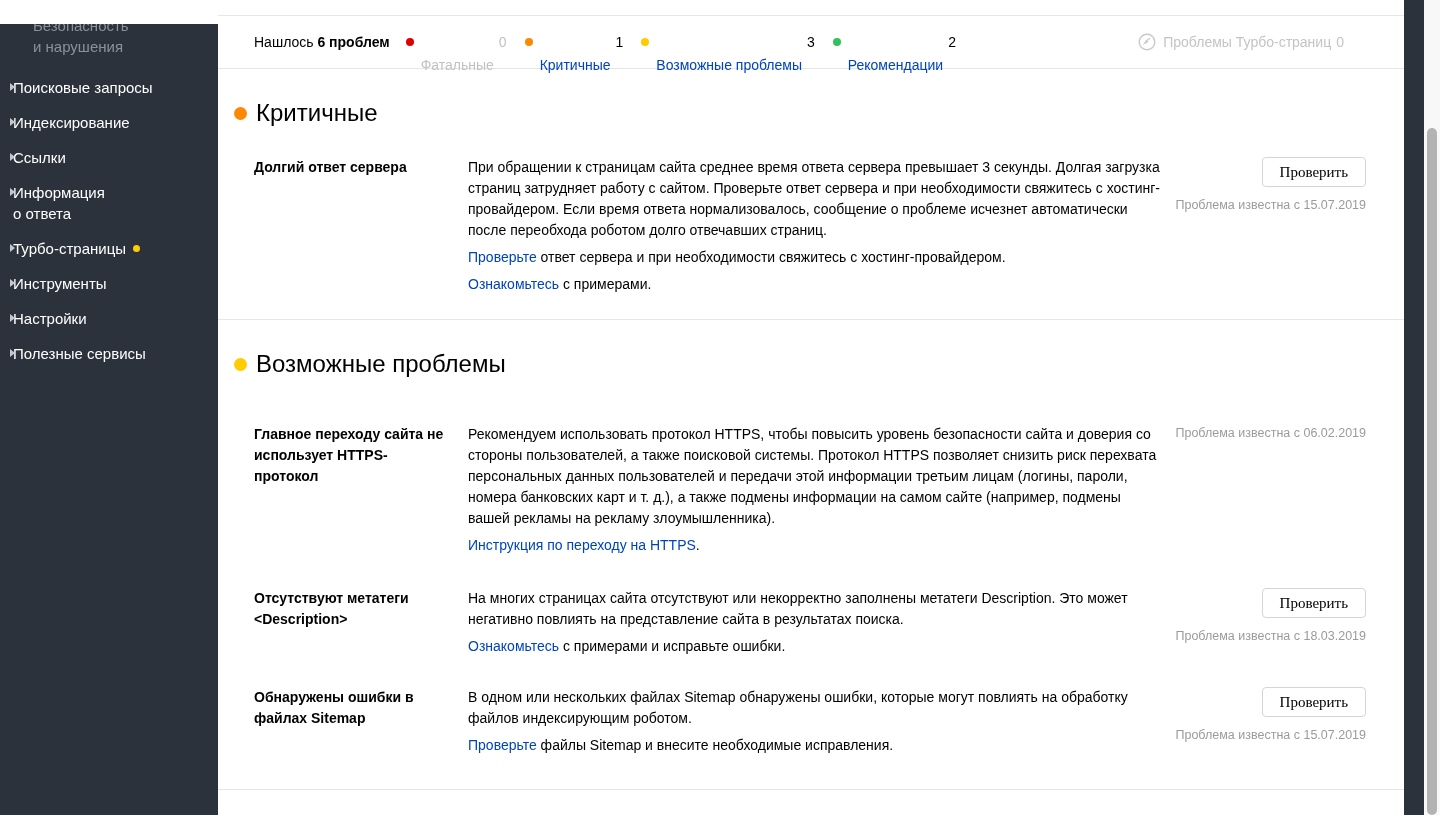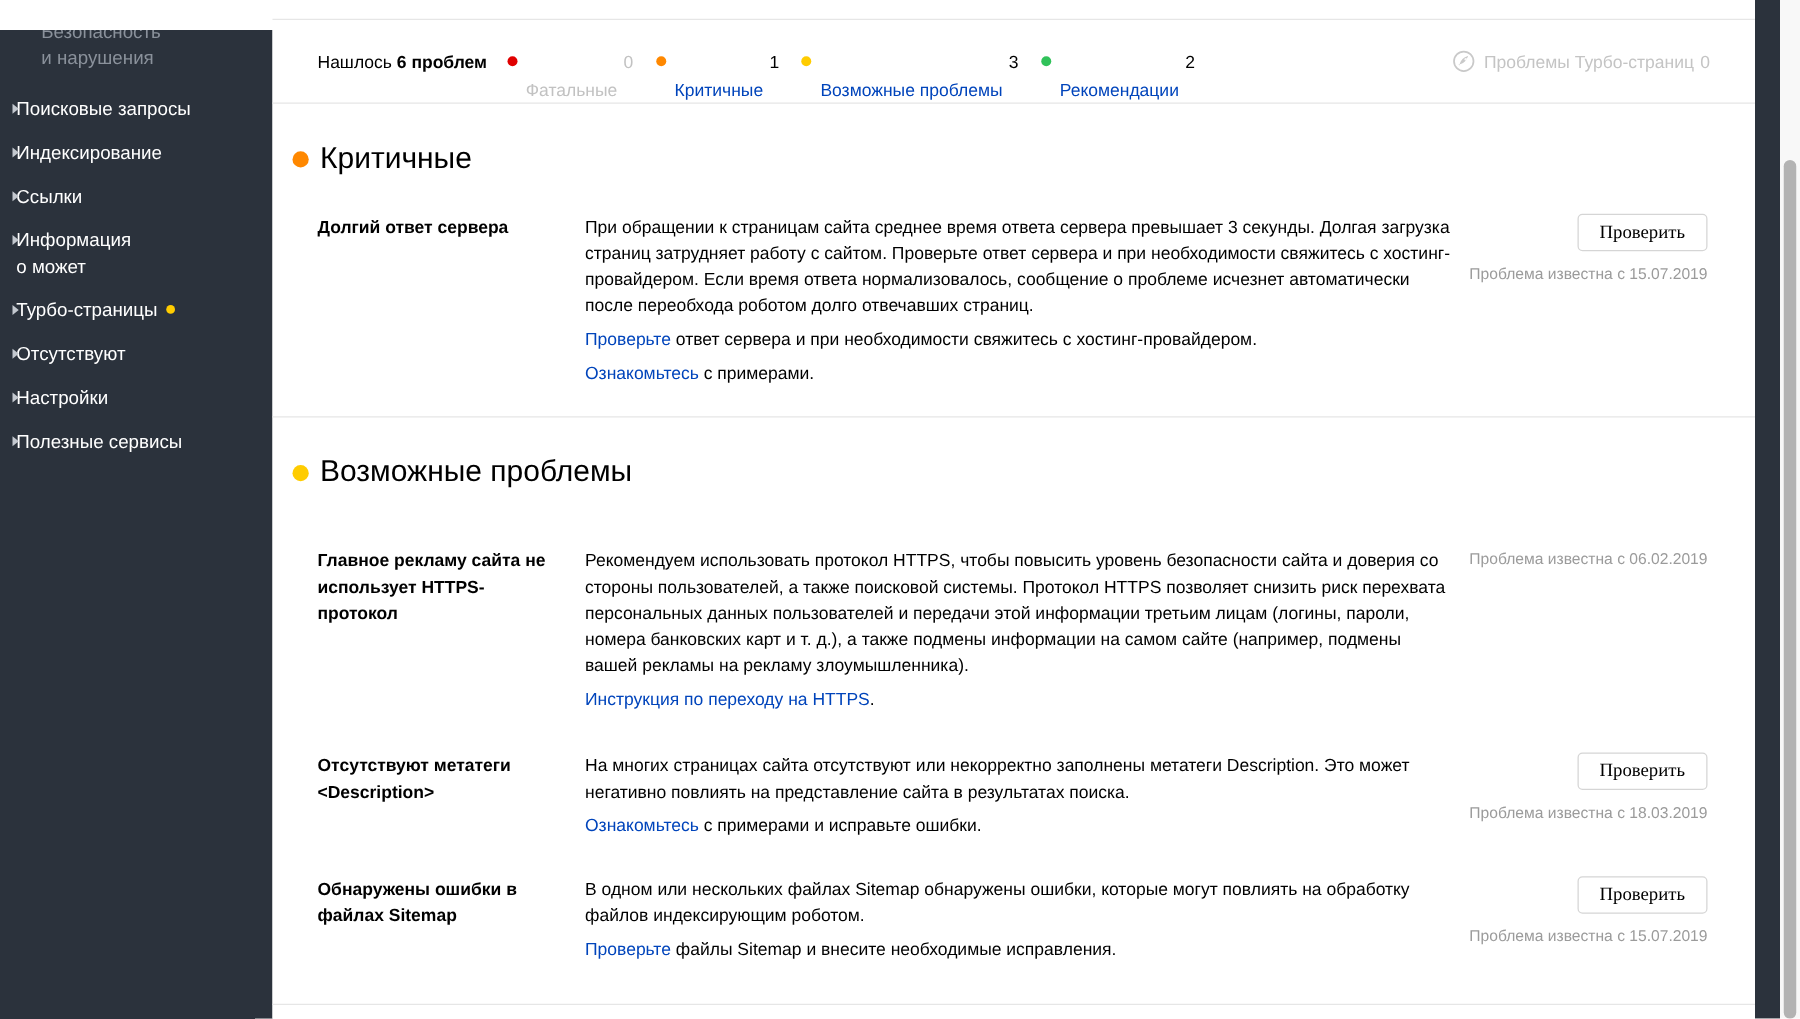--- a/index.html
+++ b/index.html
@@ -11,22 +11,22 @@
   .sec-item { margin:-9px 0 0 33px; line-height:21px; font-size:15px; color:#8a919b; cursor:pointer; }
   .nav { margin-top:20px; }
   .nav-item { position:relative; padding-left:13px; margin-bottom:14px; font-size:15px; line-height:21px; color:#fff; cursor:pointer; }
   .tri { position:absolute; left:10px; top:6px; width:0; height:0;
          border-top:4px solid transparent; border-bottom:4px solid transparent; border-left:5px solid #c3c8cf; }
   .turbo-dot { display:inline-block; width:7px; height:7px; border-radius:50%; background:#ffcc00; margin-left:7px; vertical-align:2px; }
 
   
   .main { position:absolute; left:218px; top:0; width:1186px; height:100%; background:#fff; }
   .top-strip { height:15px; }
-  .summary { height:68px; border-top:1px solid #e6e6e6; border-bottom:1px solid #e6e6e6;
-             display:flex; align-items:center; padding:0 36px 0 36px; font-size:14px; color:#000; }
+  .summary { height:54px; border-top:1px solid #e6e6e6; border-bottom:1px solid #e6e6e6;
+             display:flex; align-items:center; padding:0 60px 0 36px; font-size:14px; color:#000; }
   .legend { display:flex; align-items:center; margin-left:16px; }
   .leg { display:flex; align-items:center; margin-right:18px; white-space:nowrap; }
   .dot-sm { width:8px; height:8px; border-radius:50%; margin-right:7px; flex:none; }
   .leg a { color:#0044bb; text-decoration:none; cursor:pointer;margin-top:45px; }
   .leg .cnt { margin-left:5px; color:#000; }
   .leg.muted a, .leg.muted .cnt { color:#c2c2c2; cursor:default; }
   .turbo { margin-left:auto; display:flex; align-items:center; color:#c4c4c4; white-space:nowrap; }
   .turbo .cnt { margin-left:5px; }
   .turbo svg { margin-right:7px; display:block; }
 
@@ -83,29 +83,29 @@
         <span class="tri"></span>
         <span>Индексирование</span>
       </div>
       <div class="nav-item">
         <span class="tri"></span>
         <span>Ссылки</span>
       </div>
       <div class="nav-item">
         <span class="tri"></span>
         <span>Информация</span><br>
-        <span>о может</span>
+        <span>о ответа</span>
       </div>
       <div class="nav-item">
         <span class="tri"></span>
         <span>Турбо-страницы</span><span class="turbo-dot"></span>
       </div>
       <div class="nav-item">
         <span class="tri"></span>
-        <span>Отсутствуют</span>
+        <span>Инструменты</span>
       </div>
       <div class="nav-item">
         <span class="tri"></span>
         <span>Настройки</span>
       </div>
       <div class="nav-item">
         <span class="tri"></span>
         <span>Полезные сервисы</span>
       </div>
     </nav>
@@ -171,21 +171,21 @@
       </div>
     </section>
 
     <section class="section section-possible">
       <h2 class="sec-head hm46">
         <span class="dot-lg dot-possible"></span>
         <span>Возможные проблемы</span>
       </h2>
 
       <div class="prob mb32">
-        <div class="prob-title">Главное рекламу сайта не использует HTTPS-протокол</div>
+        <div class="prob-title">Главное переходу сайта не использует HTTPS-протокол</div>
         <div class="prob-body">
           <p>Рекомендуем использовать протокол HTTPS, чтобы повысить уровень безопасности сайта и доверия со стороны пользователей, а также поисковой системы. Протокол HTTPS позволяет снизить риск перехвата персональных данных пользователей и передачи этой информации третьим лицам (логины, пароли, номера банковских карт и т. д.), а также подмены информации на самом сайте (например, подмены вашей рекламы на рекламу злоумышленника).</p>
           <p><a>Инструкция по переходу на HTTPS</a><span>.</span></p>
         </div>
         <div class="prob-side">
           <div class="known known-top">Проблема известна с 06.02.2019</div>
         </div>
       </div>
 
       <div class="prob mb30">

